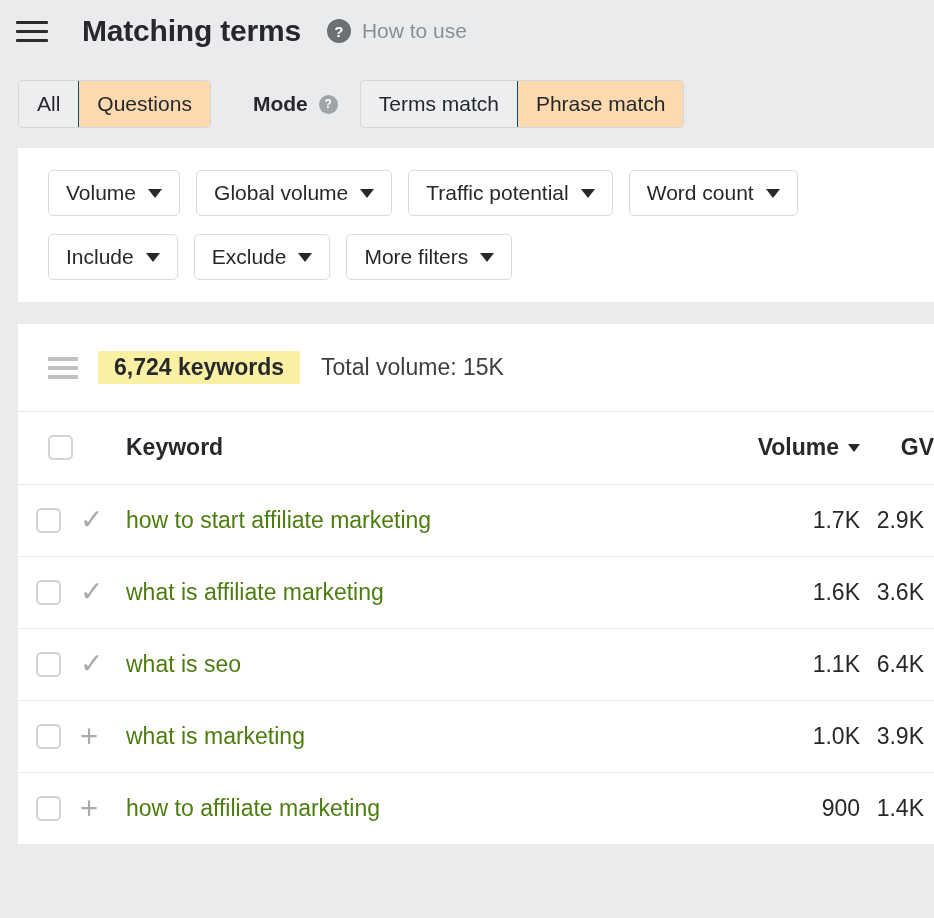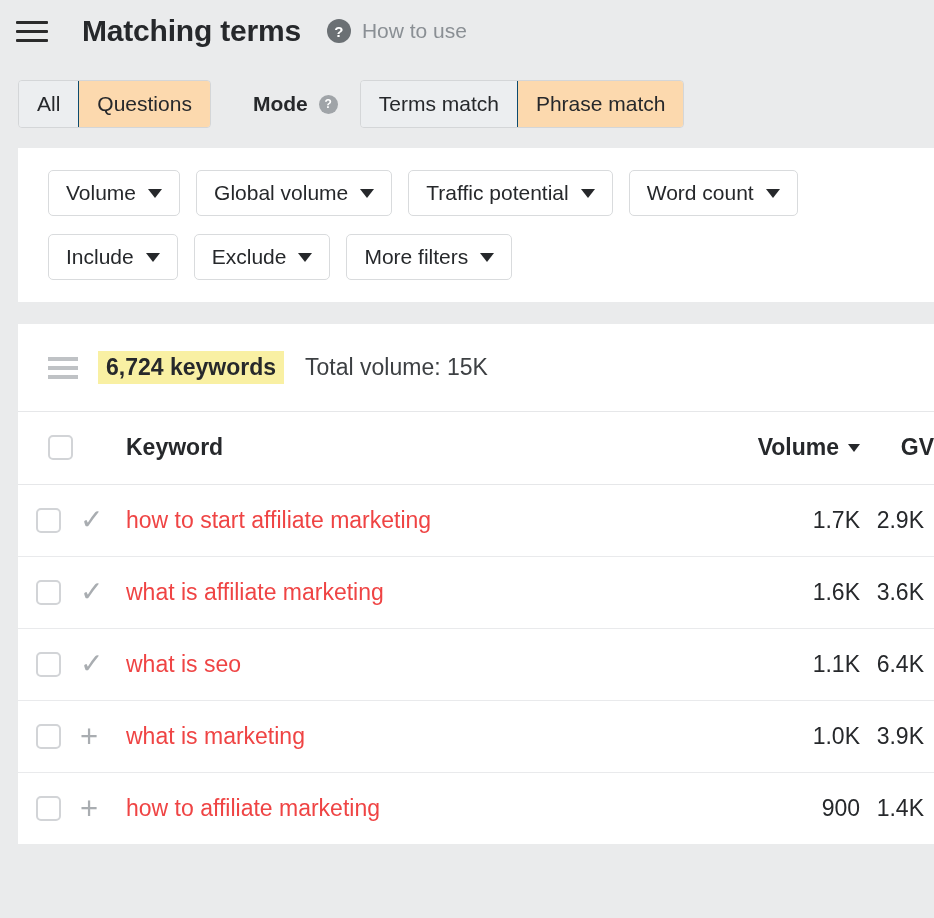--- a/index.html
+++ b/index.html
@@ -183,21 +183,21 @@
     display: block;
     height: 4px;
     background: #bfc2c5;
   }
   .kw-count {
     margin-left: 20px;
     background: #f9f0a3;
     font-size: 23px;
     font-weight: bold;
     color: #26282b;
-    padding: 3px 8px;
+    padding: 3px 16px;
     white-space: nowrap;
   }
   .total-volume {
     margin-left: 21px;
     font-size: 23px;
     color: #3d4043;
     white-space: nowrap;
   }
 
   
@@ -259,21 +259,21 @@
     font-size: 28px;
     color: #a9adb1;
     line-height: 1;
     display: block;
     cursor: pointer;
   }
   .mark.plus { font-size: 31px; font-weight: 300; }
 
   .kw-link {
     font-size: 23px;
-    color: #ef4444;
+    color: #4d7c0f;
     text-decoration: none;
     cursor: pointer;
     white-space: nowrap;
   }
   .num {
     font-size: 23px;
     color: #26282b;
     text-align: right;
     white-space: nowrap;
   }

